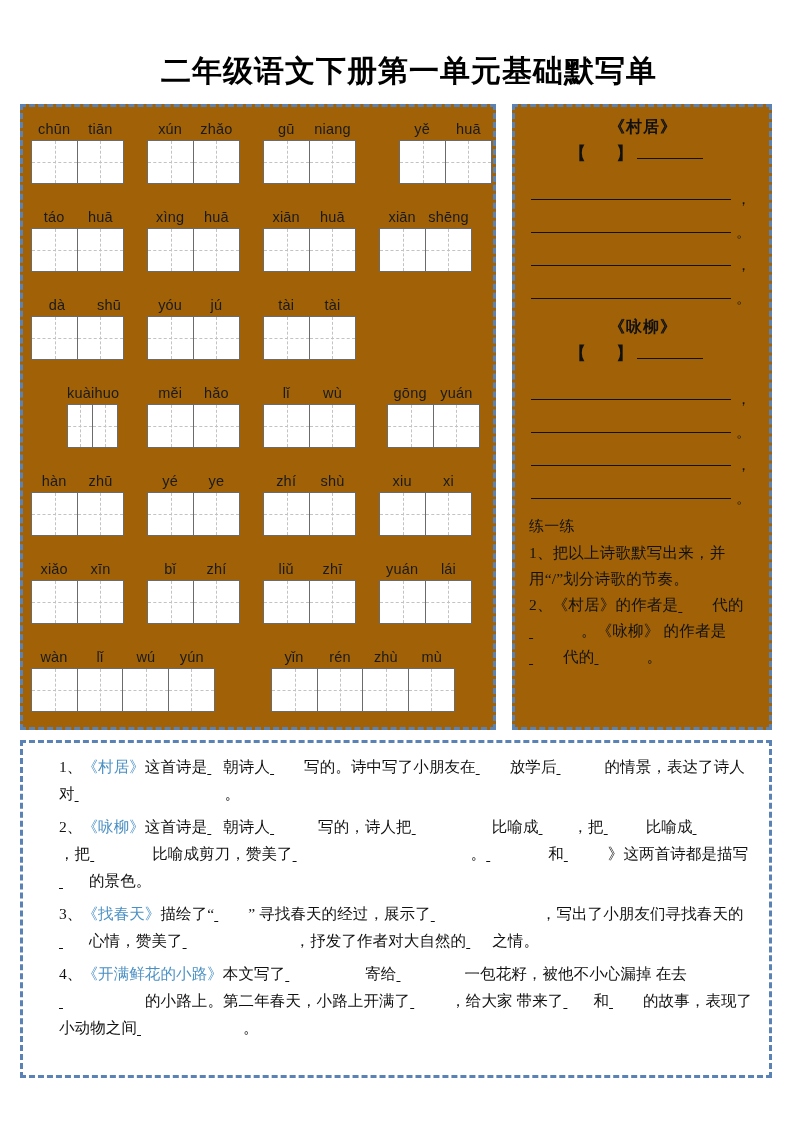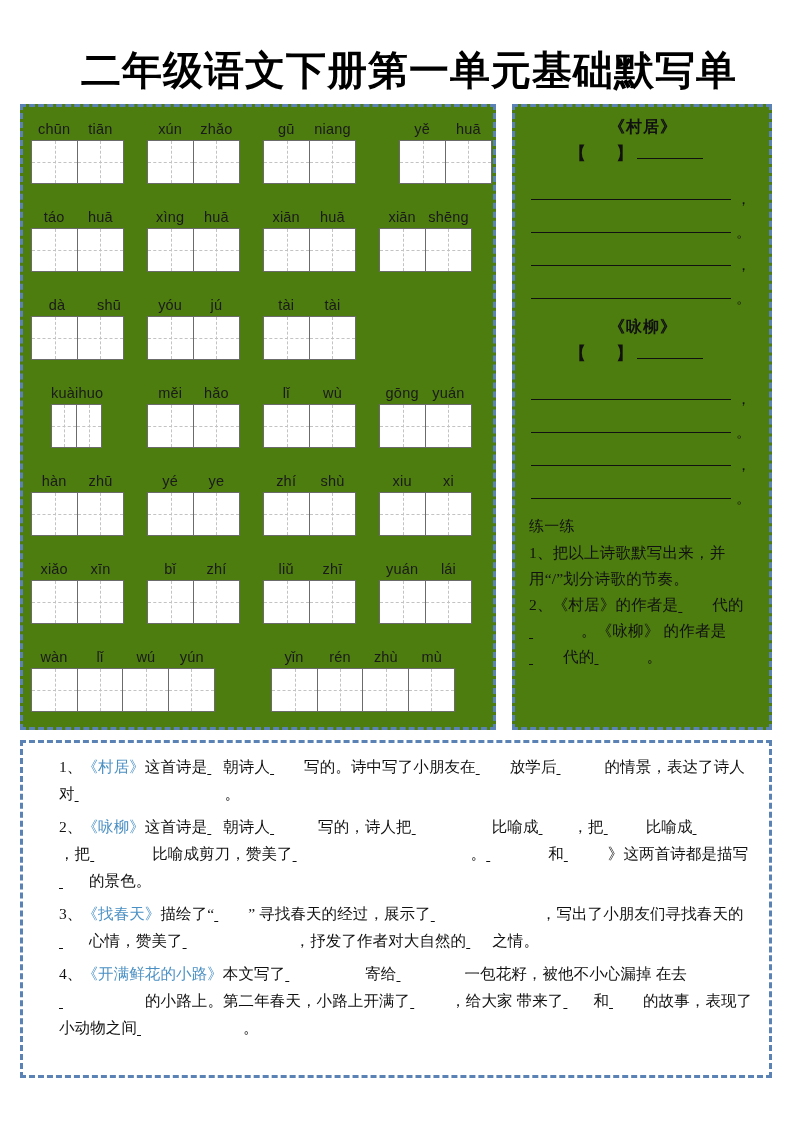--- a/index.html
+++ b/index.html
@@ -11,42 +11,42 @@
     color: #111;
     position: relative;
     overflow: hidden;
   }
 
   
   .page-title {
     text-align: center;
     font-family: "Liberation Serif", "DejaVu Serif", serif;
     font-weight: bold;
-    font-size: 40px;
+    font-size: 30px;
     letter-spacing: 1px;
     color: #000;
     margin: 0;
     padding-top: 52px;
     height: 52px;
     line-height: 38px;
     white-space: nowrap;
     padding-left: 26px;
   }
 
   
   .top-area {
     position: absolute;
     left: 0; top: 104px;
     width: 792px; height: 630px;
   }
 
   .panel {
     position: absolute;
     border: 3px dashed #5b82b5;
-    background: #4d7c0f;
+    background: #a16207;
   }
 
   
   .pinyin-panel {
     left: 20px; top: 0;
     width: 476px; height: 626px;
     padding: 6px 0 0 0;
   }
 
   .py-row { height: 88px; position: relative; }
@@ -300,21 +300,21 @@
             <div class="py-label">tài</div>
             <div class="py-label">tài</div>
           </div>
           <div class="py-boxes">
             <div class="tzg"></div>
             <div class="tzg"></div>
           </div>
         </div>
       </div>
       <div class="py-row">
-        <div class="py-group" style="left: 8px; width: 70px; padding-left: 20px;">
+        <div class="py-group" style="left: 24px; width: 70px; padding-left: 20px;">
           <div class="py-labels">
             <div class="py-label">kuài</div>
             <div class="py-label">huo</div>
           </div>
           <div class="py-boxes">
             <div class="tzg"></div>
             <div class="tzg"></div>
           </div>
         </div>
         <div class="py-group" style="left: 124px; width: 92.6px;">
@@ -330,21 +330,21 @@
         <div class="py-group" style="left: 240px; width: 92.6px;">
           <div class="py-labels">
             <div class="py-label">lǐ</div>
             <div class="py-label">wù</div>
           </div>
           <div class="py-boxes">
             <div class="tzg"></div>
             <div class="tzg"></div>
           </div>
         </div>
-        <div class="py-group" style="left: 356px; width: 92.6px;">
+        <div class="py-group" style="left: 364px; width: 92.6px;">
           <div class="py-labels">
             <div class="py-label">gōng</div>
             <div class="py-label">yuán</div>
           </div>
           <div class="py-boxes">
             <div class="tzg"></div>
             <div class="tzg"></div>
           </div>
         </div>
       </div>

